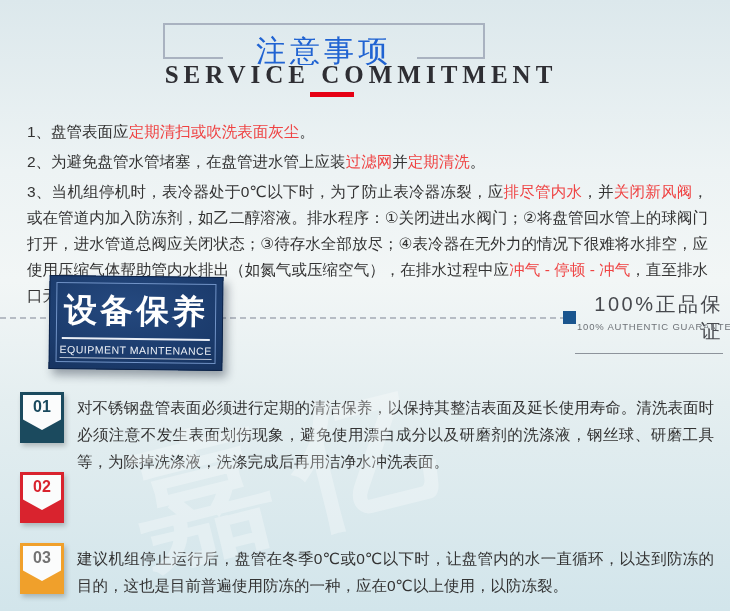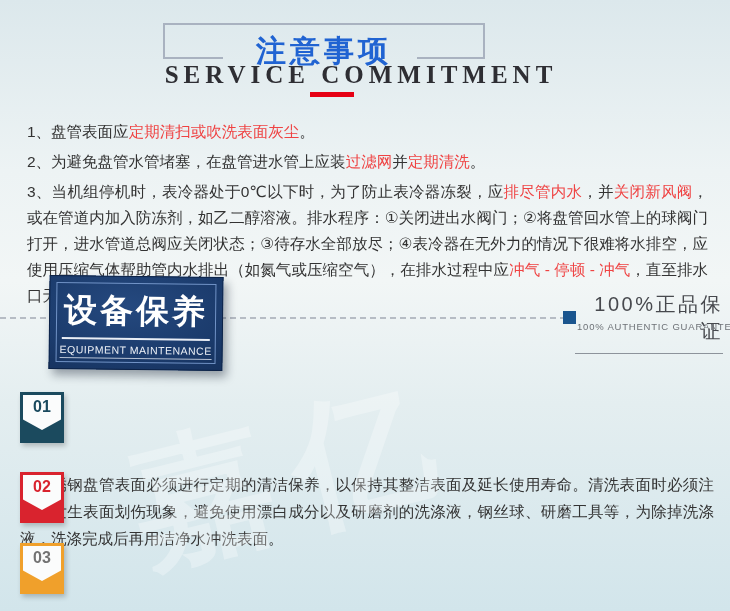--- a/index.html
+++ b/index.html
@@ -7,21 +7,21 @@
   .page{
     position:relative;width:730px;height:611px;overflow:hidden;
     background:linear-gradient(180deg,#dce8ec 0%,#edf3f4 28%,#f2f6f6 46%,#e4eef0 66%,#d2e5eb 100%);
   }
   
   .hdr-box{position:absolute;left:163px;top:23px;width:318px;height:32px;
     border-left:2px solid #a9b2c0;border-top:2px solid #a9b2c0;border-right:2px solid #a9b2c0;}
   .hdr-box::after{content:"";position:absolute;left:-2px;right:-2px;bottom:-2px;height:2px;
     background:linear-gradient(to right,#a9b2c0 0 60px,transparent 60px calc(100% - 68px),#a9b2c0 calc(100% - 68px) 100%);}
   .title-cn{position:absolute;left:163px;top:31px;width:322px;margin:0;text-align:center;
-    font-size:30px;font-weight:bold;letter-spacing:4px;color:#2063d2;}
+    font-size:30px;font-weight:normal;letter-spacing:4px;color:#2063d2;}
   .title-en{position:absolute;left:0;top:61px;width:656px;text-align:center;
     font-family:"Liberation Serif","DejaVu Serif",serif;font-size:25px;font-weight:bold;
     letter-spacing:5px;color:#2e2e33;margin-left:33px;}
   .red-bar{position:absolute;left:310px;top:92px;width:44px;height:5px;background:#e60014;}
   
   .precautions{position:absolute;left:23px;top:115px;width:689px;
     font-size:15.5px;line-height:26px;color:#333;text-align:justify;}
   .precautions p{margin:4px;}
   .red{color:#ef4343;}
   
@@ -33,21 +33,21 @@
   .eq-badge::before{content:"";position:absolute;inset:7px;border:1px solid rgba(128,162,214,.85);pointer-events:none;}
   .eq-cn{display:inline-block;margin-top:13px;font-size:33px;font-weight:bold;letter-spacing:3px;
     color:#fff;border-bottom:2px solid #e9eef6;padding:0 2px 4px 2px;}
   .eq-en{display:inline-block;margin-top:4px;font-size:10.5px;letter-spacing:.5px;color:#eef2f8;
     border-bottom:1px solid rgba(236,241,249,.75);padding-bottom:2px;}
   .auth-sq{position:absolute;left:563px;top:311px;width:13px;height:13px;background:#1a558e;}
   .auth-cn{position:absolute;left:575px;top:291px;width:148px;text-align:right;
     font-size:20px;letter-spacing:2.5px;color:#47494e;border-bottom:1px solid #8d939b;padding-bottom:8px;}
   .auth-en{position:absolute;left:577px;top:321px;font-size:9.5px;letter-spacing:.8px;color:#6e7277;white-space:nowrap;}
   
-  .item-row{position:absolute;left:20px;width:694px;display:flex;gap:26px;flex-direction:column;}
+  .item-row{position:absolute;left:20px;width:694px;display:flex;gap:13px;}
   .row1{top:392px;}.row2{top:472px;}.row3{top:543px;}
   .num-badge{position:relative;width:44px;height:51px;flex:none;box-shadow:2px 3px 5px rgba(0,0,0,.22);}
   .tag{position:absolute;left:3px;right:3px;top:3px;height:35px;background:#fbfcfc;
     clip-path:polygon(0 0,100% 0,100% 70%,50% 100%,0 70%);display:flex;justify-content:center;}
   .num{font-size:16px;font-weight:bold;margin-top:3px;}
   .item-text{margin:2px 0 0 0;flex:1;font-size:15.5px;line-height:27px;color:#333;text-align:justify;}
   
   .watermark{position:absolute;left:130px;top:380px;font-size:140px;font-weight:bold;
     letter-spacing:25px;color:rgba(255,255,255,.30);transform:rotate(-14deg);
     white-space:nowrap;pointer-events:none;z-index:5;}

